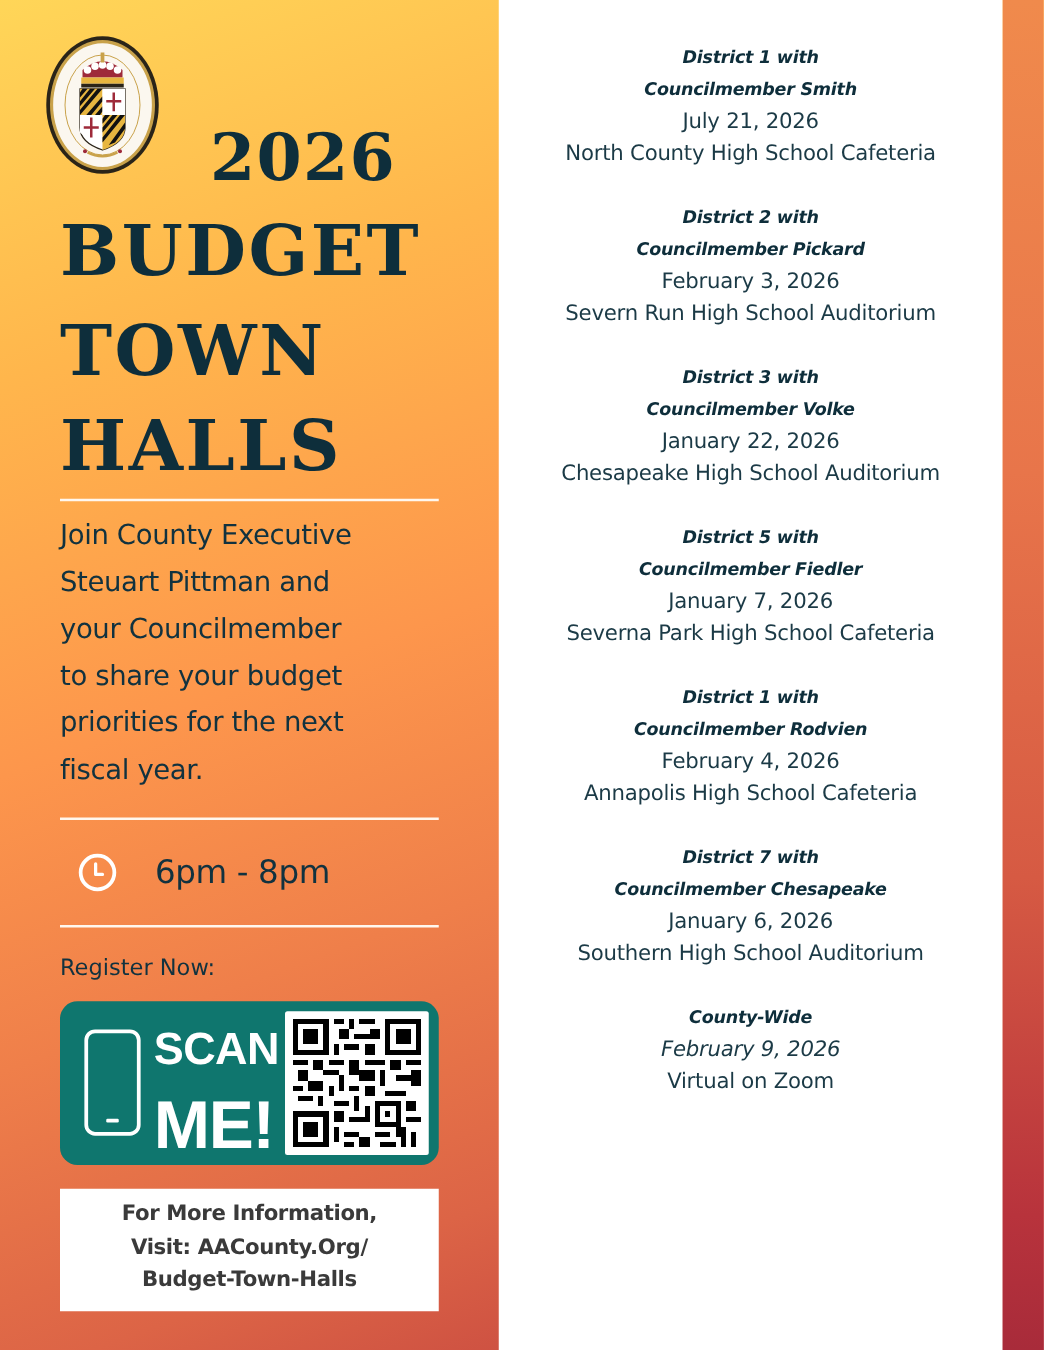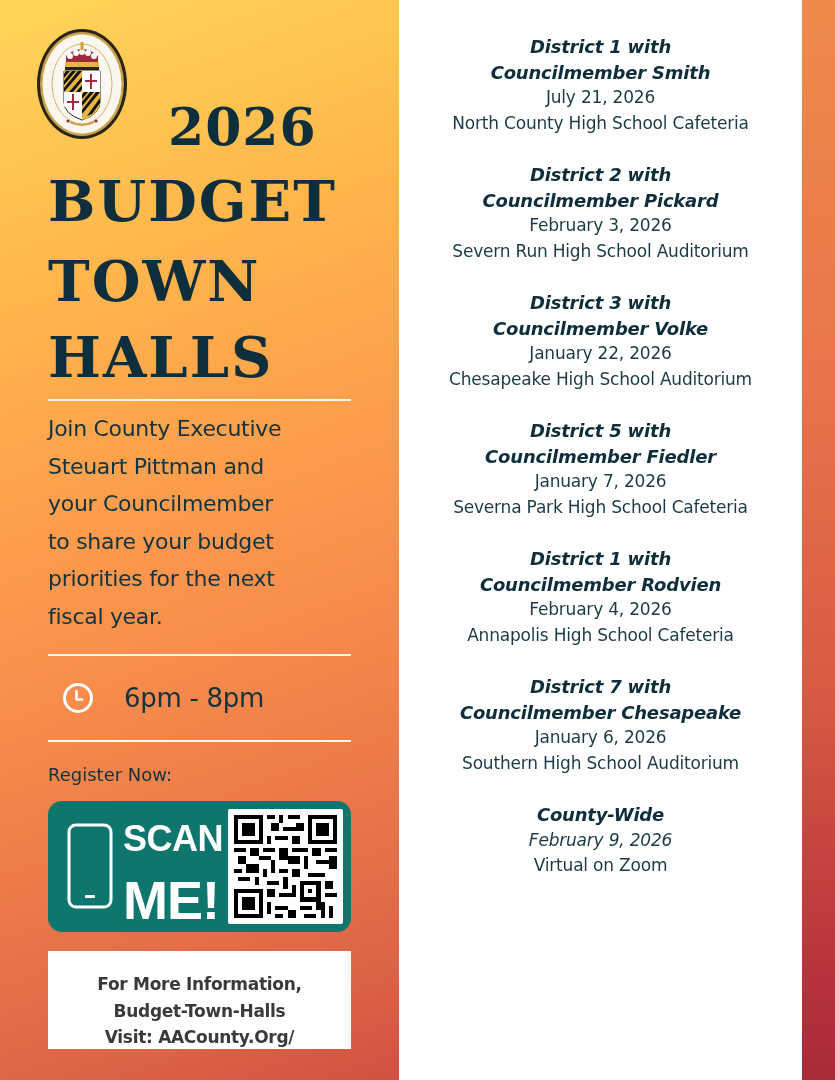--- a/index.html
+++ b/index.html
@@ -16,21 +16,21 @@
     }
     .panel {
       position: absolute; left: 399px; top: 0; width: 403px; height: 1080px;
       background: #ffffff;
       padding-top: 34px;
     }
     .event { text-align: center; margin-bottom: 26px; }
     .event .title {
       font-family: "DejaVu Sans", sans-serif;
       font-weight: bold; font-style: italic;
-      font-size: 18px; line-height: 25.5px; color: #0e2e3b;
+      font-size: 14px; line-height: 25.5px; color: #0e2e3b;
       letter-spacing: -0.2px;
     }
     .event .date, .event .place {
       font-family: "DejaVu Sans", sans-serif;
       font-size: 17px; line-height: 25.5px; color: #1b3a46;
       letter-spacing: -0.2px;
     }
     .event .date.italic { font-style: italic; }
 
     .seal {
@@ -78,21 +78,21 @@
     }
     .scan-text .s1 { font-size: 36px; line-height: 36px; letter-spacing: -0.5px; display: block; }
     .scan-text .s2 { font-size: 54px; line-height: 54px; letter-spacing: -1px; display: block; margin-top: 16px; }
     .qr {
       position: absolute; left: 180px; top: 8px; width: 115px; height: 115px;
       background: #ffffff; border-radius: 2px; padding: 6px;
     }
     .info-box {
       position: absolute; left: 48px; top: 951px; width: 303px; height: 98px;
       background: #ffffff; text-align: center;
-      padding-top: 20px;
+      padding-top: 7px;
       font-family: "DejaVu Sans", sans-serif; font-weight: bold;
       font-size: 17px; line-height: 26.5px; color: #3a3a3a;
       letter-spacing: -0.3px;
     }
     .info-box span { display: block; }
   </style>
 </head>
 <body>
 
 <div class="right-strip"></div>
@@ -239,22 +239,22 @@
           <rect x="17" y="24" width="3" height="1"></rect>
         <rect x="10" y="24" width="2" height="1"></rect>
           <rect x="21" y="23" width="1" height="2"></rect>
       </g>
     </svg>
   </div>
 </div>
 
 <div class="info-box">
   <span>For More Information,</span>
+  <span>Visit: AACounty.Org/</span>
   <span>Budget-Town-Halls</span>
-  <span>Visit: AACounty.Org/</span>
 </div>
 
 <div class="panel">
   <div class="event">
     <div class="title">District 1 with</div>
     <div class="title">Councilmember Smith</div>
     <div class="date">July 21, 2026</div>
     <div class="place">North County High School Cafeteria</div>
   </div>
   <div class="event">

